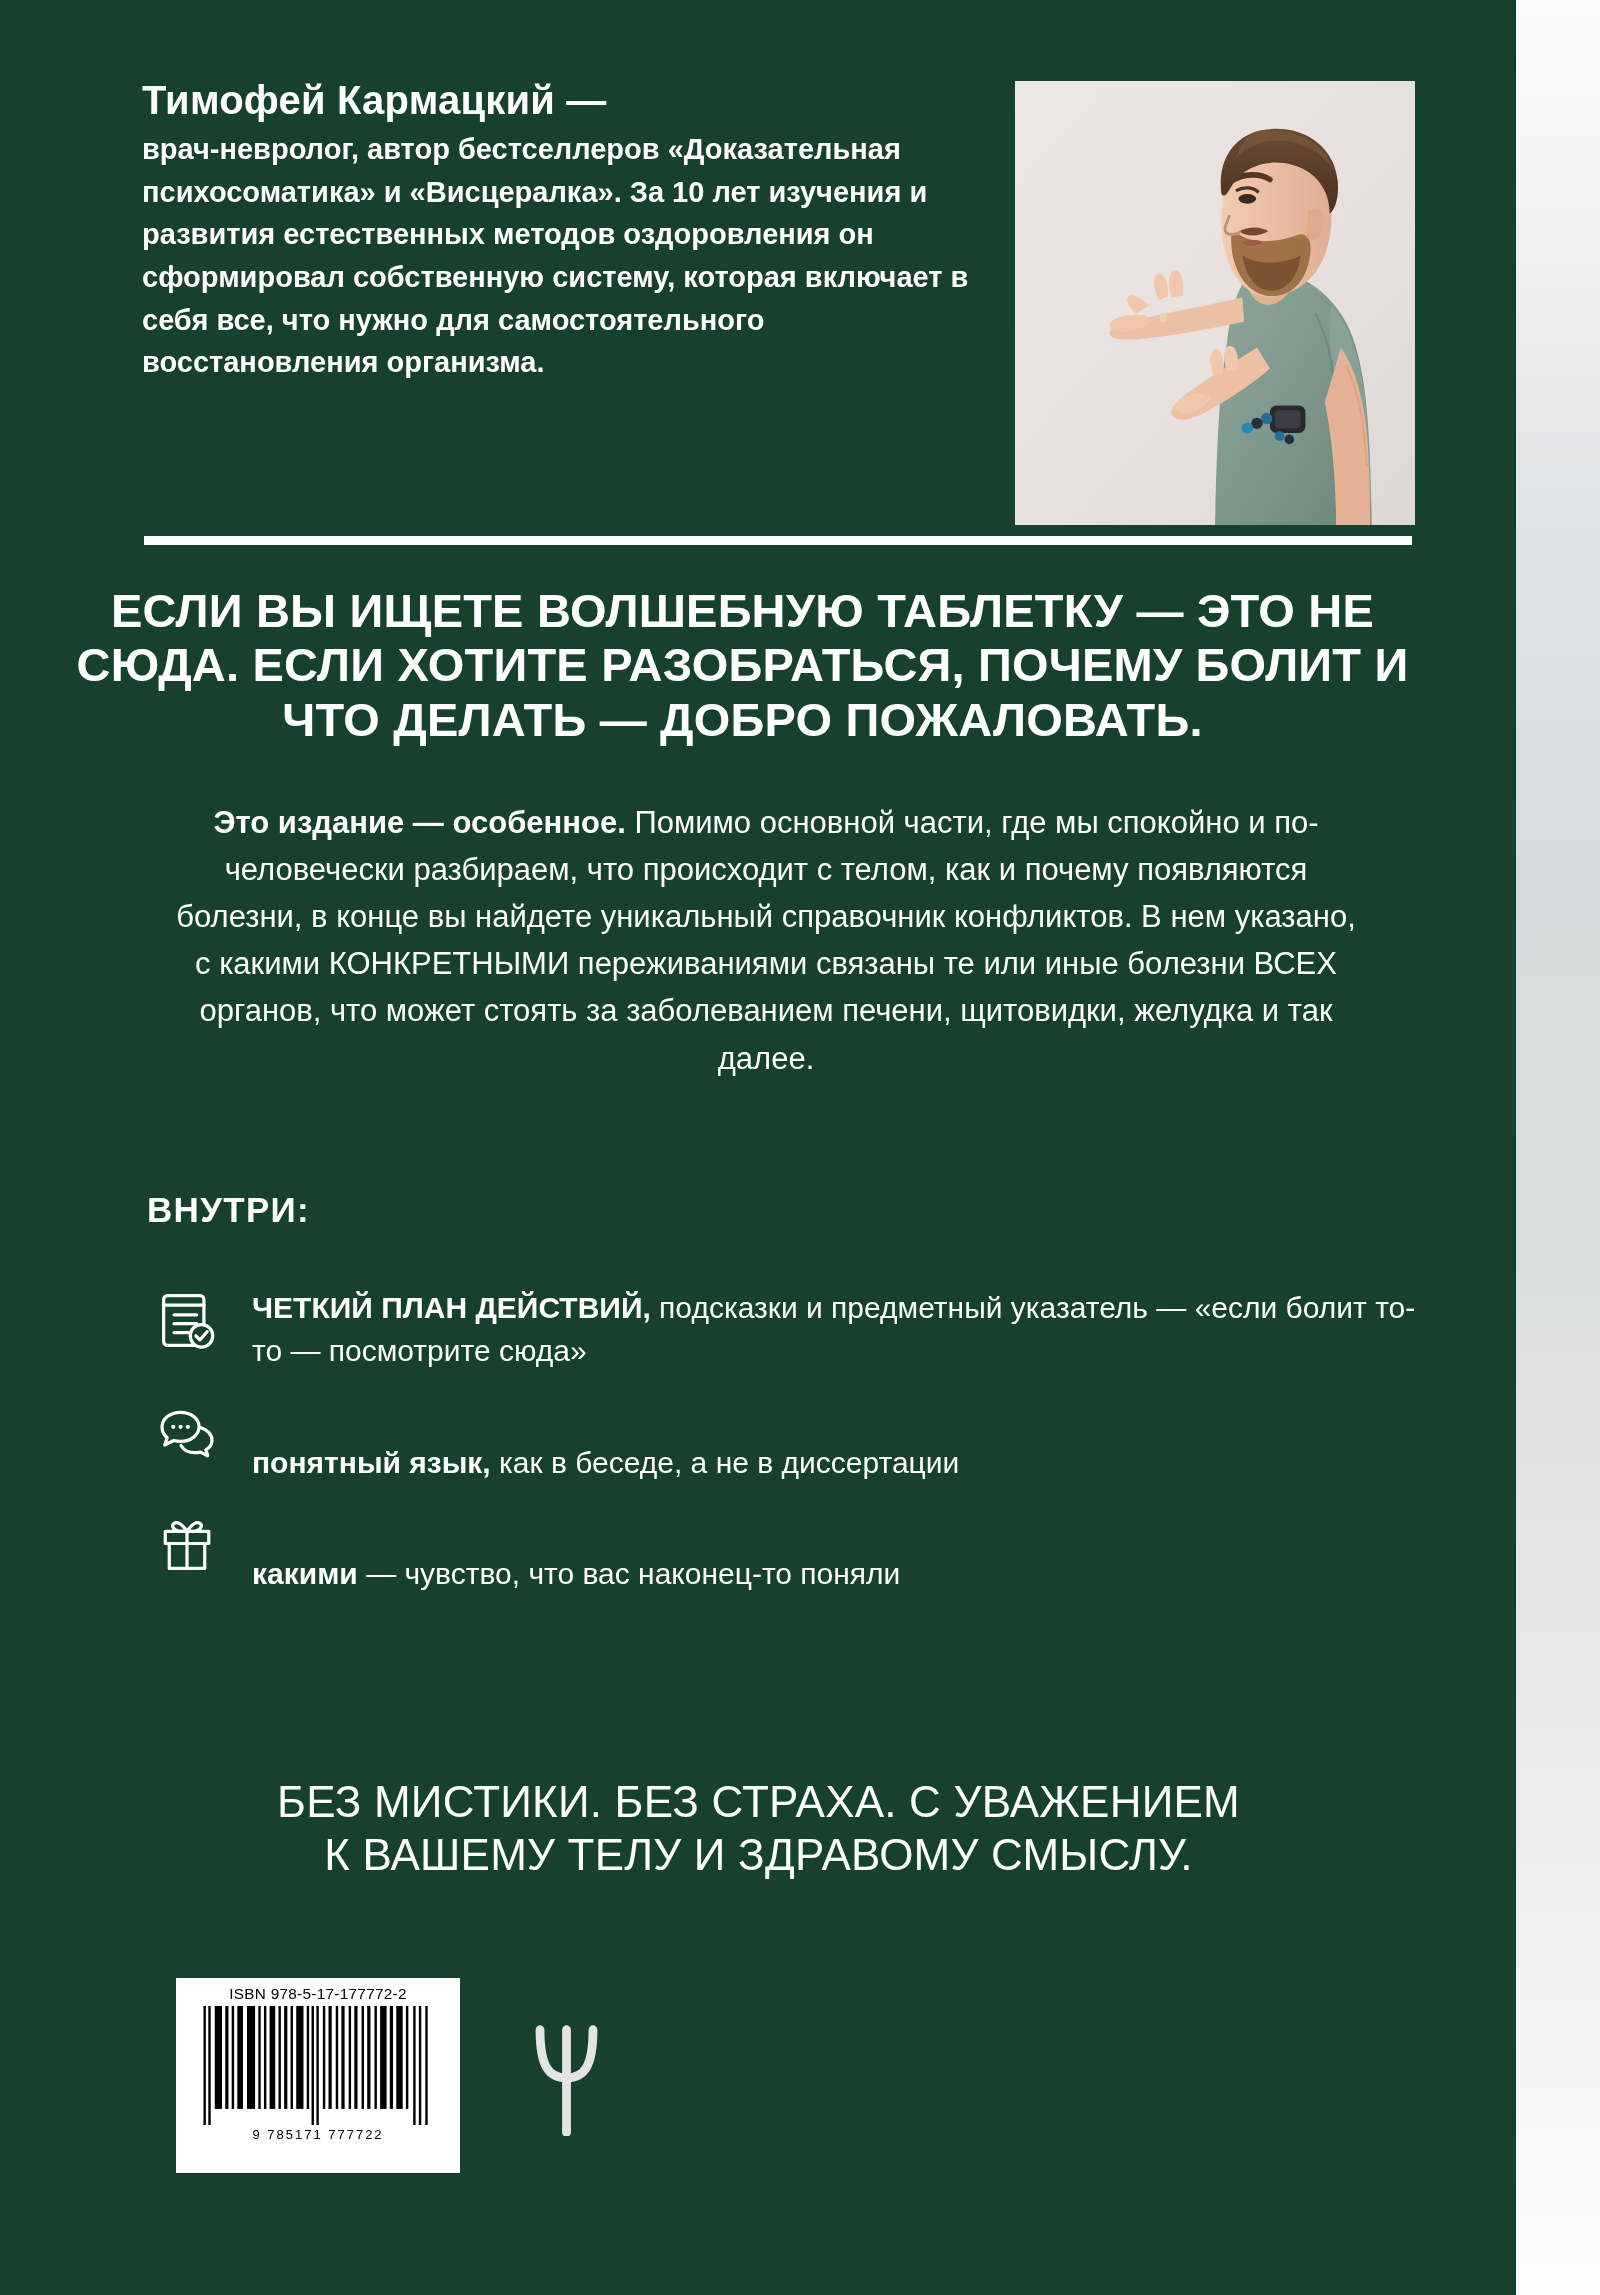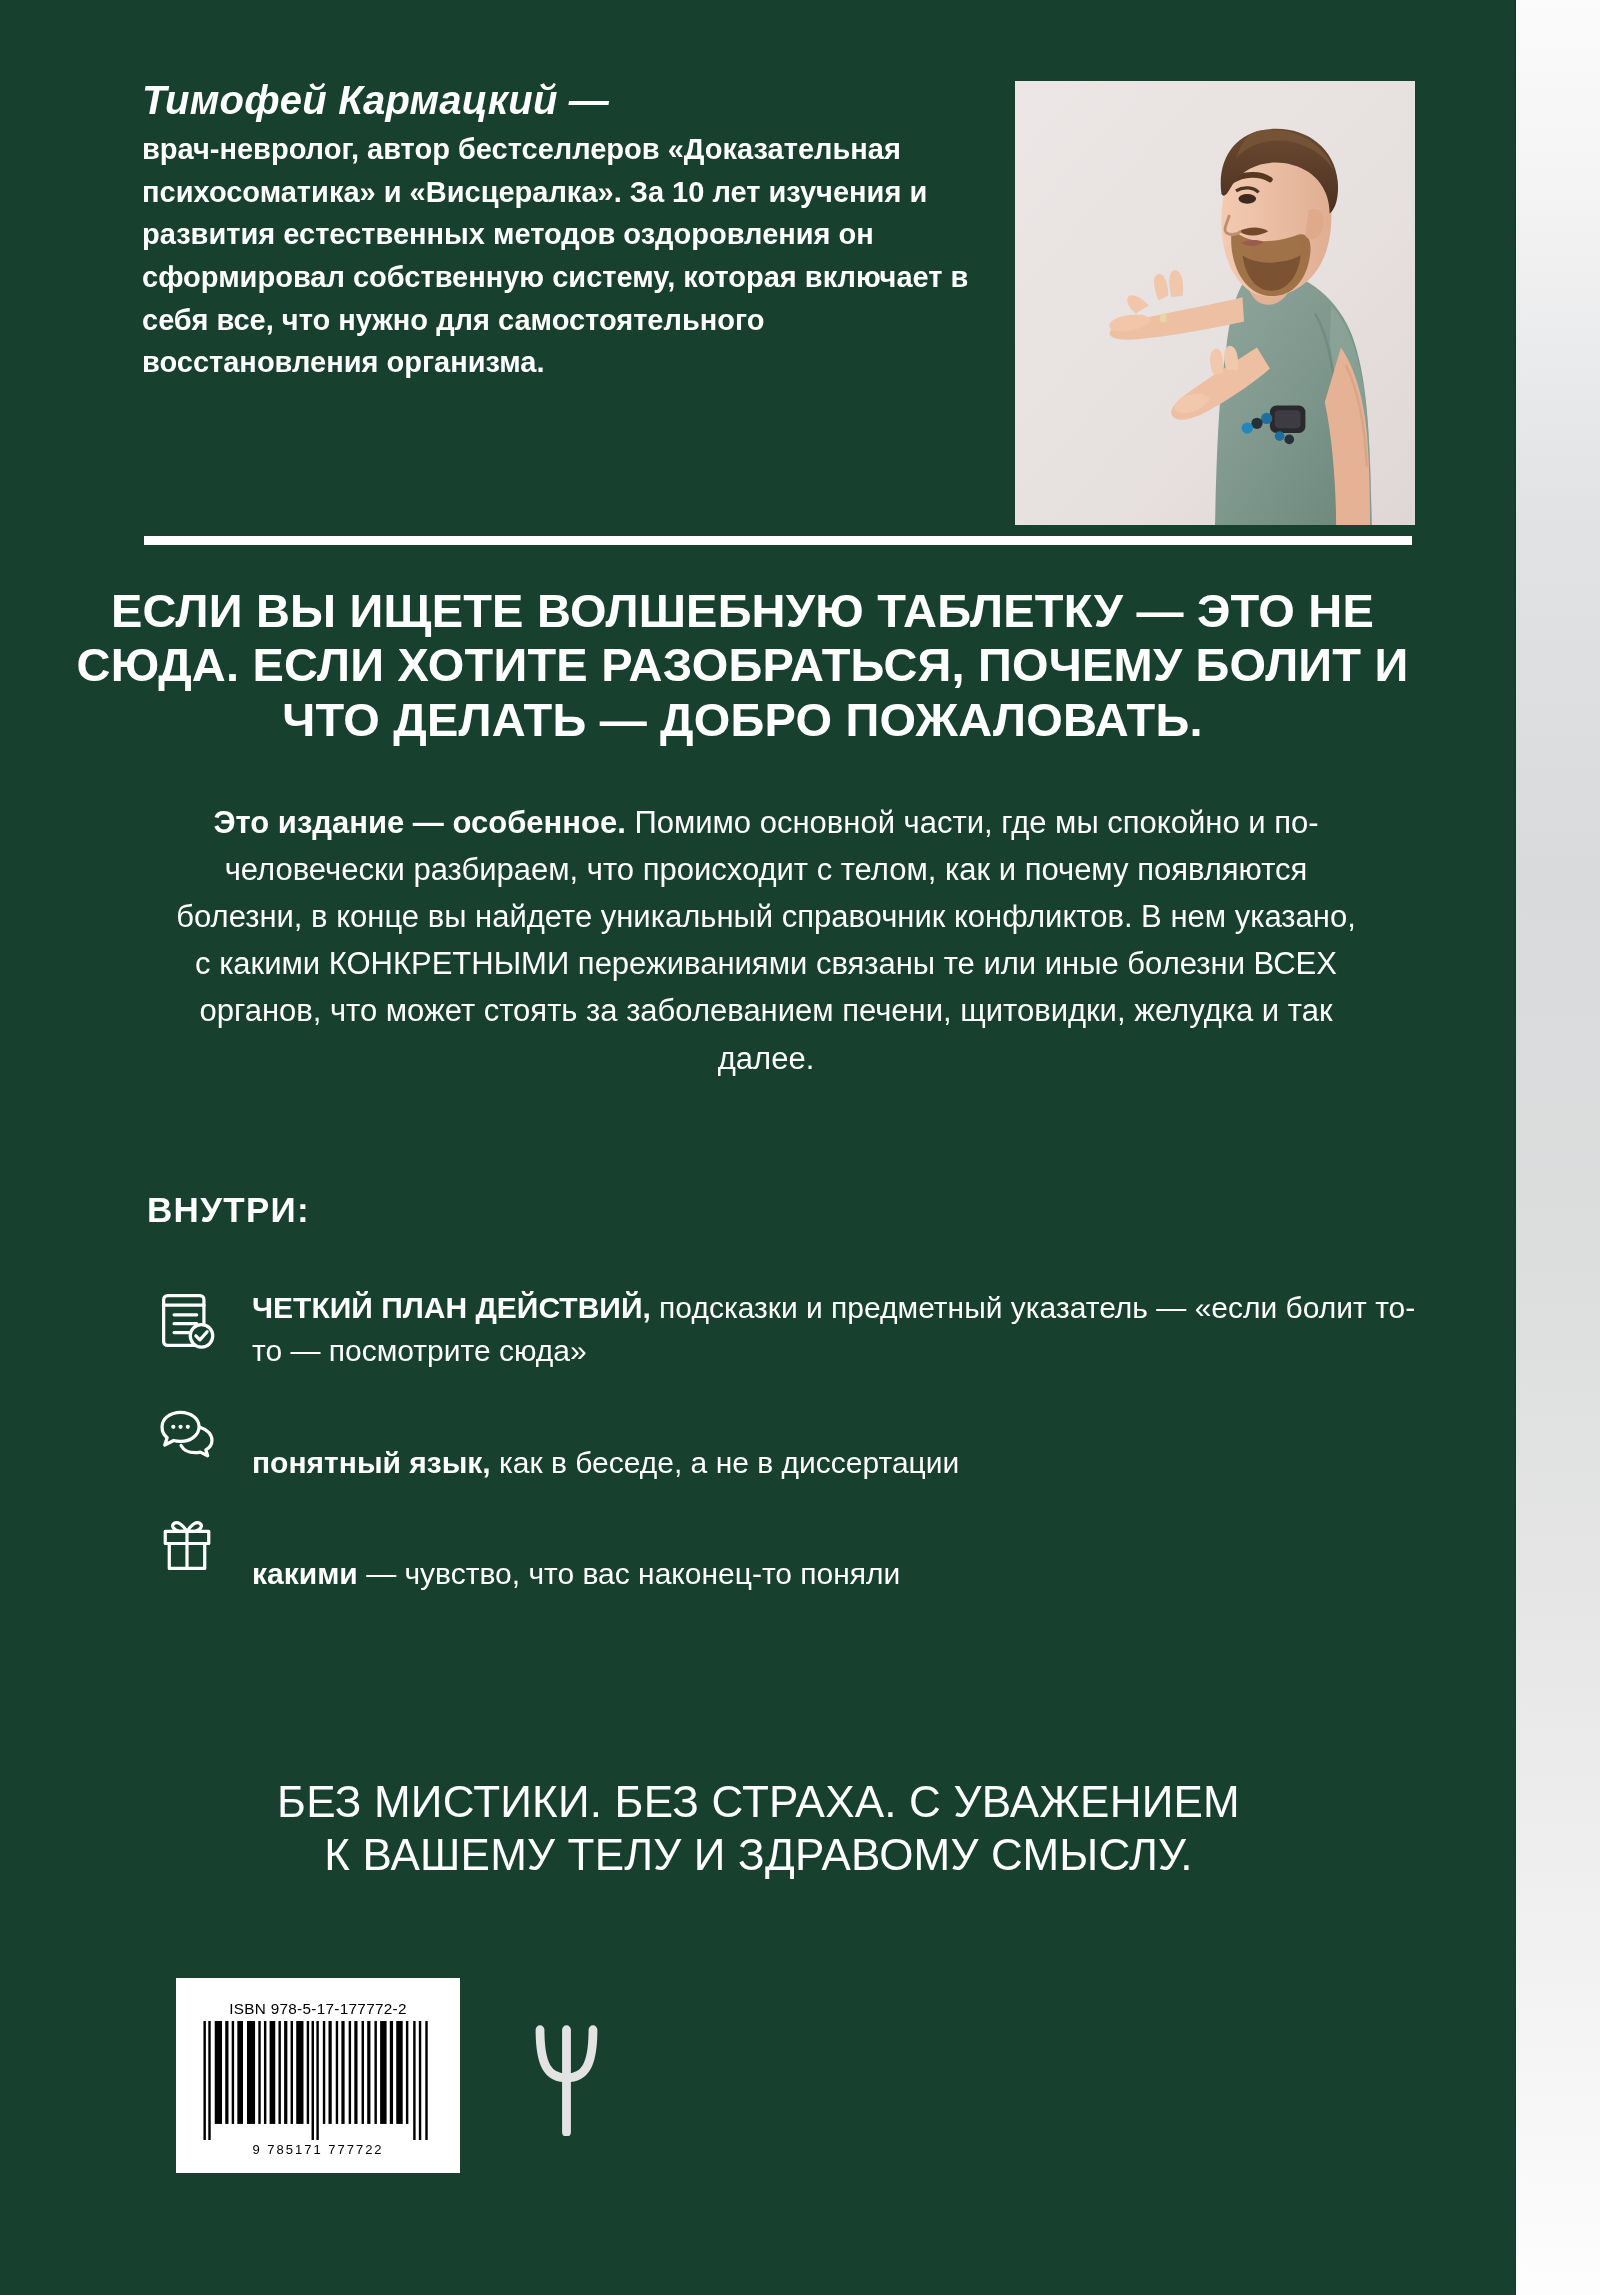--- a/index.html
+++ b/index.html
@@ -67,21 +67,20 @@
     top: 77px;
     width: 839px;
     color: #ffffff;
   }
   .bio-name {
     font-size: 40px;
     font-weight: 700;
     line-height: 1.16;
     letter-spacing: 0.2px;
     margin: 0 0 4.8px 0;
-    font-style: italic;
   }
   .bio-text {
     font-size: 29px;
     font-weight: 700;
     line-height: 1.47;
     letter-spacing: 0px;
     margin: 0;
   }
   .author-photo {
     position: absolute;
@@ -200,21 +199,21 @@
   }
 
   
   .barcode-box {
     position: absolute;
     left: 176px;
     top: 1978px;
     width: 284px;
     height: 195px;
     background: #ffffff;
-    padding: 15px;
+    padding: 0;
     box-sizing: border-box;
     display: flex;
     flex-direction: column;
     align-items: center;
   }
   .barcode-isbn {
     color: #000000;
     font-size: 15.3px;
     font-family: "Liberation Sans", sans-serif;
     letter-spacing: 0.3px;

